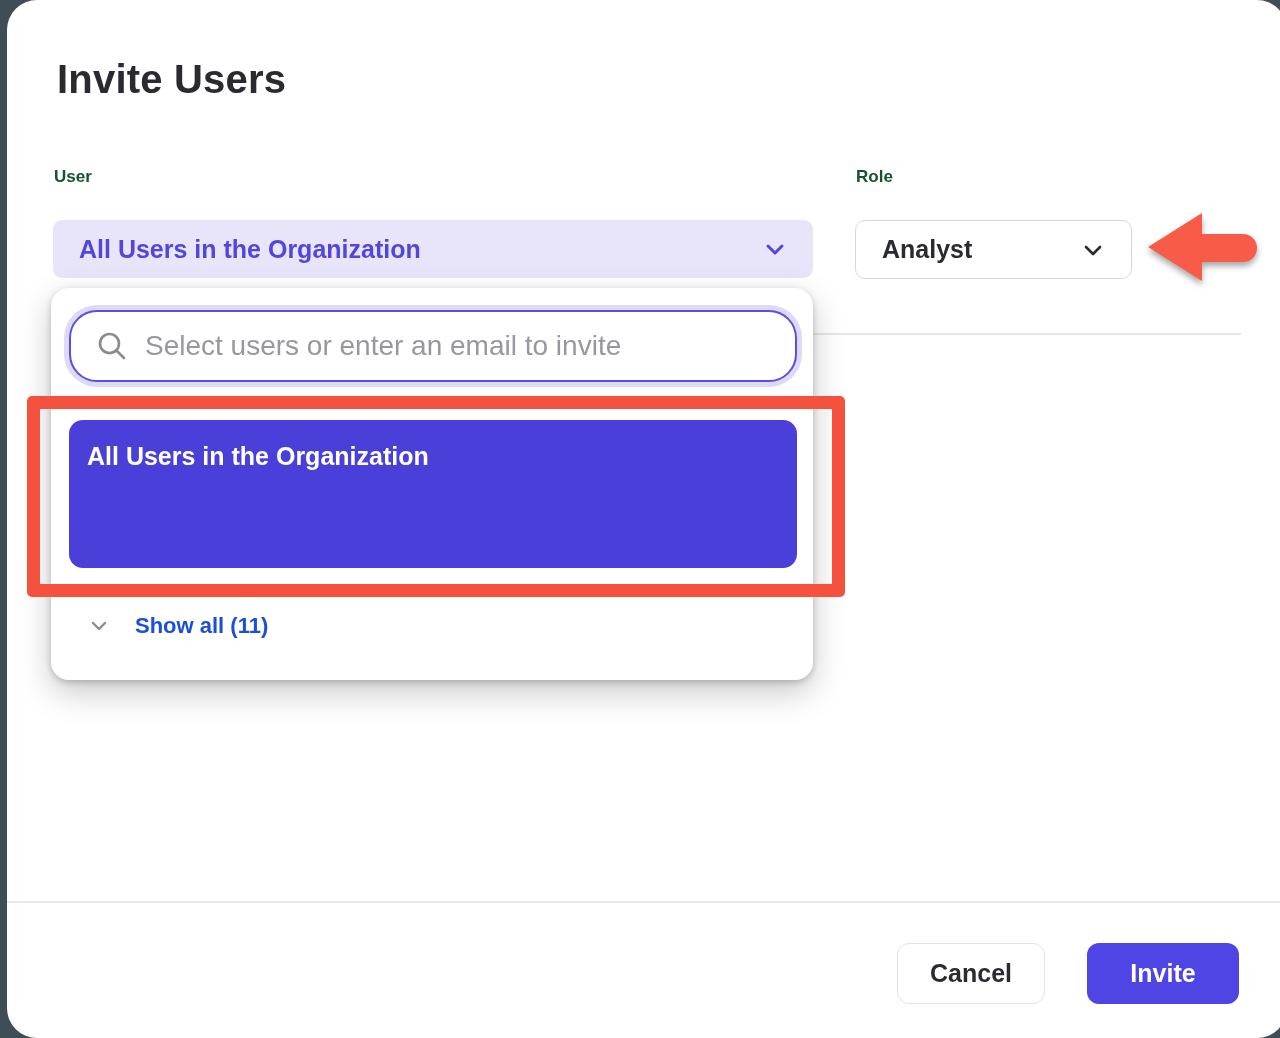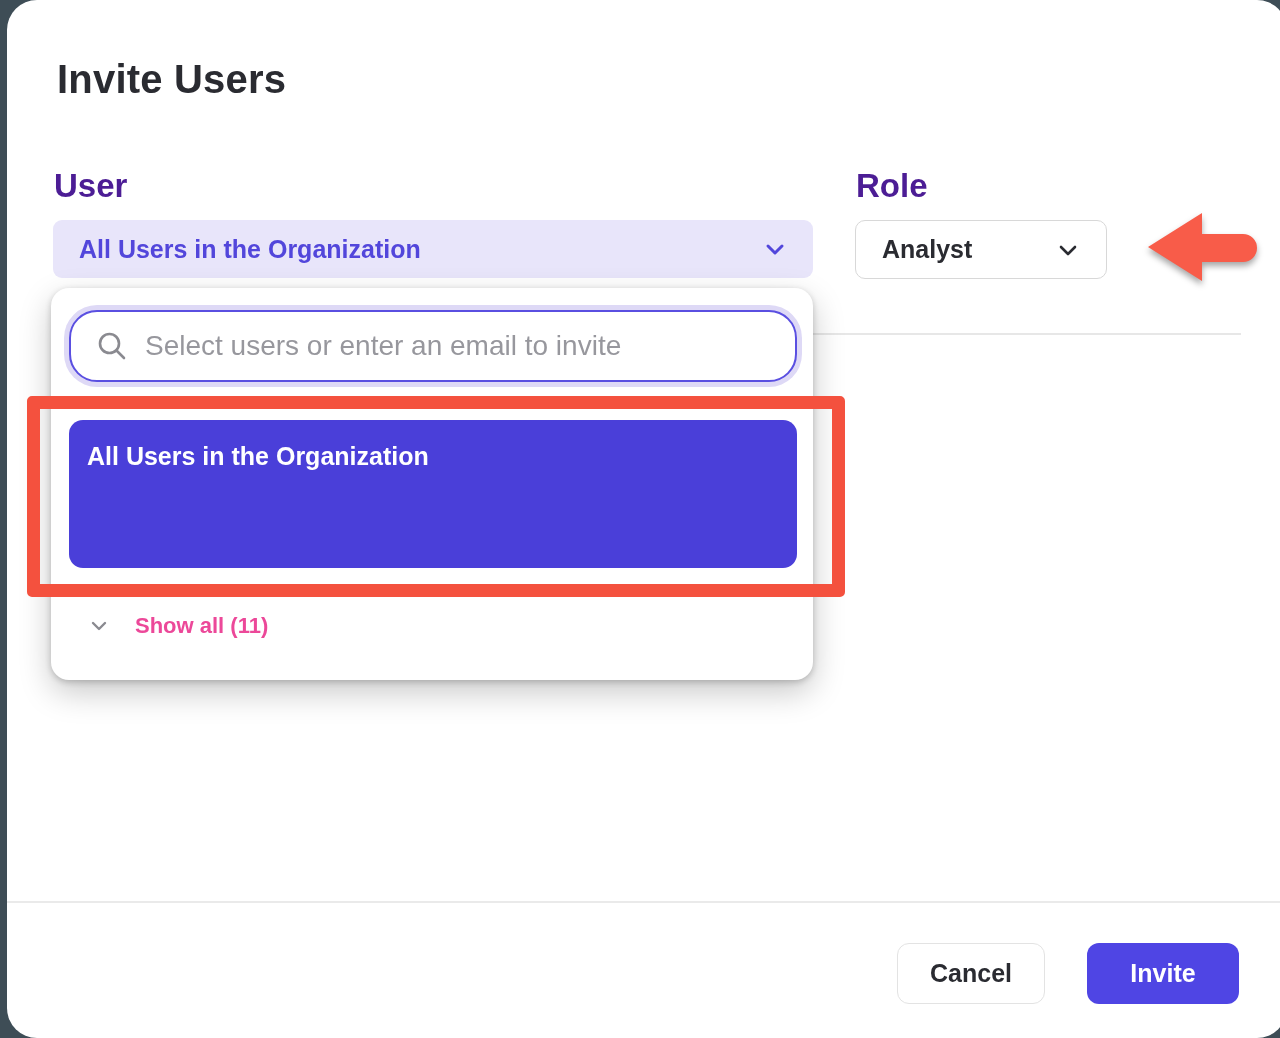--- a/index.html
+++ b/index.html
@@ -14,39 +14,39 @@
     width: 1280px; height: 1038px;
     background: #ffffff;
     border-radius: 30px;
   }
   .page-title {
     position: absolute; left: 50px; top: 57px;
     font-size: 40px; font-weight: 700; color: #2A2B31;
     letter-spacing: 0.2px;
   }
   .field-label {
-    position: absolute; font-size: 33px; font-weight: 700; color: #4c1d95;
+    position: absolute; font-size: 17px; font-weight: 700; color: #14532d;
   }
   .label-user { left: 47px; top: 167px; }
   .label-role { left: 849px; top: 167px; }
 
   .user-select {
     position: absolute; left: 46px; top: 220px;
     width: 760px; height: 58px;
     background: #E8E5FA; border-radius: 9px;
     display: flex; align-items: center;
     padding: 0 26px; cursor: pointer;
   }
   .user-select .value {
     font-size: 25px; font-weight: 700; color: #5246DB;
     flex: 1;
   }
   .role-select {
     position: absolute; left: 848px; top: 220px;
-    width: 252px; height: 59px;
+    width: 277px; height: 59px;
     background: #ffffff; border: 1.5px solid #D8D8D8; border-radius: 10px;
     display: flex; align-items: center;
     padding: 0 26px; cursor: pointer;
   }
   .role-select .value {
     font-size: 25px; font-weight: 600; color: #2A2B31; flex: 1;
   }
   .chevron { width: 24px; height: 24px; flex: none; }
 
   .right-divider {
@@ -96,21 +96,21 @@
   }
   .show-all-row {
     position: absolute; left: 0; top: 310px;
     width: 100%; height: 56px;
     display: flex; align-items: center;
     padding-left: 38px;
     cursor: pointer;
   }
   .show-all-row .show-all-label {
     margin-left: 26px;
-    font-size: 22px; font-weight: 600; color: #ec4899;
+    font-size: 22px; font-weight: 600; color: #1d4ed8;
   }
 
   .annotation-box {
     position: absolute; left: 20px; top: 396px;
     width: 818px; height: 201px;
     border: 13px solid #F4513E;
     border-radius: 5px;
     pointer-events: none;
     z-index: 20;
   }

